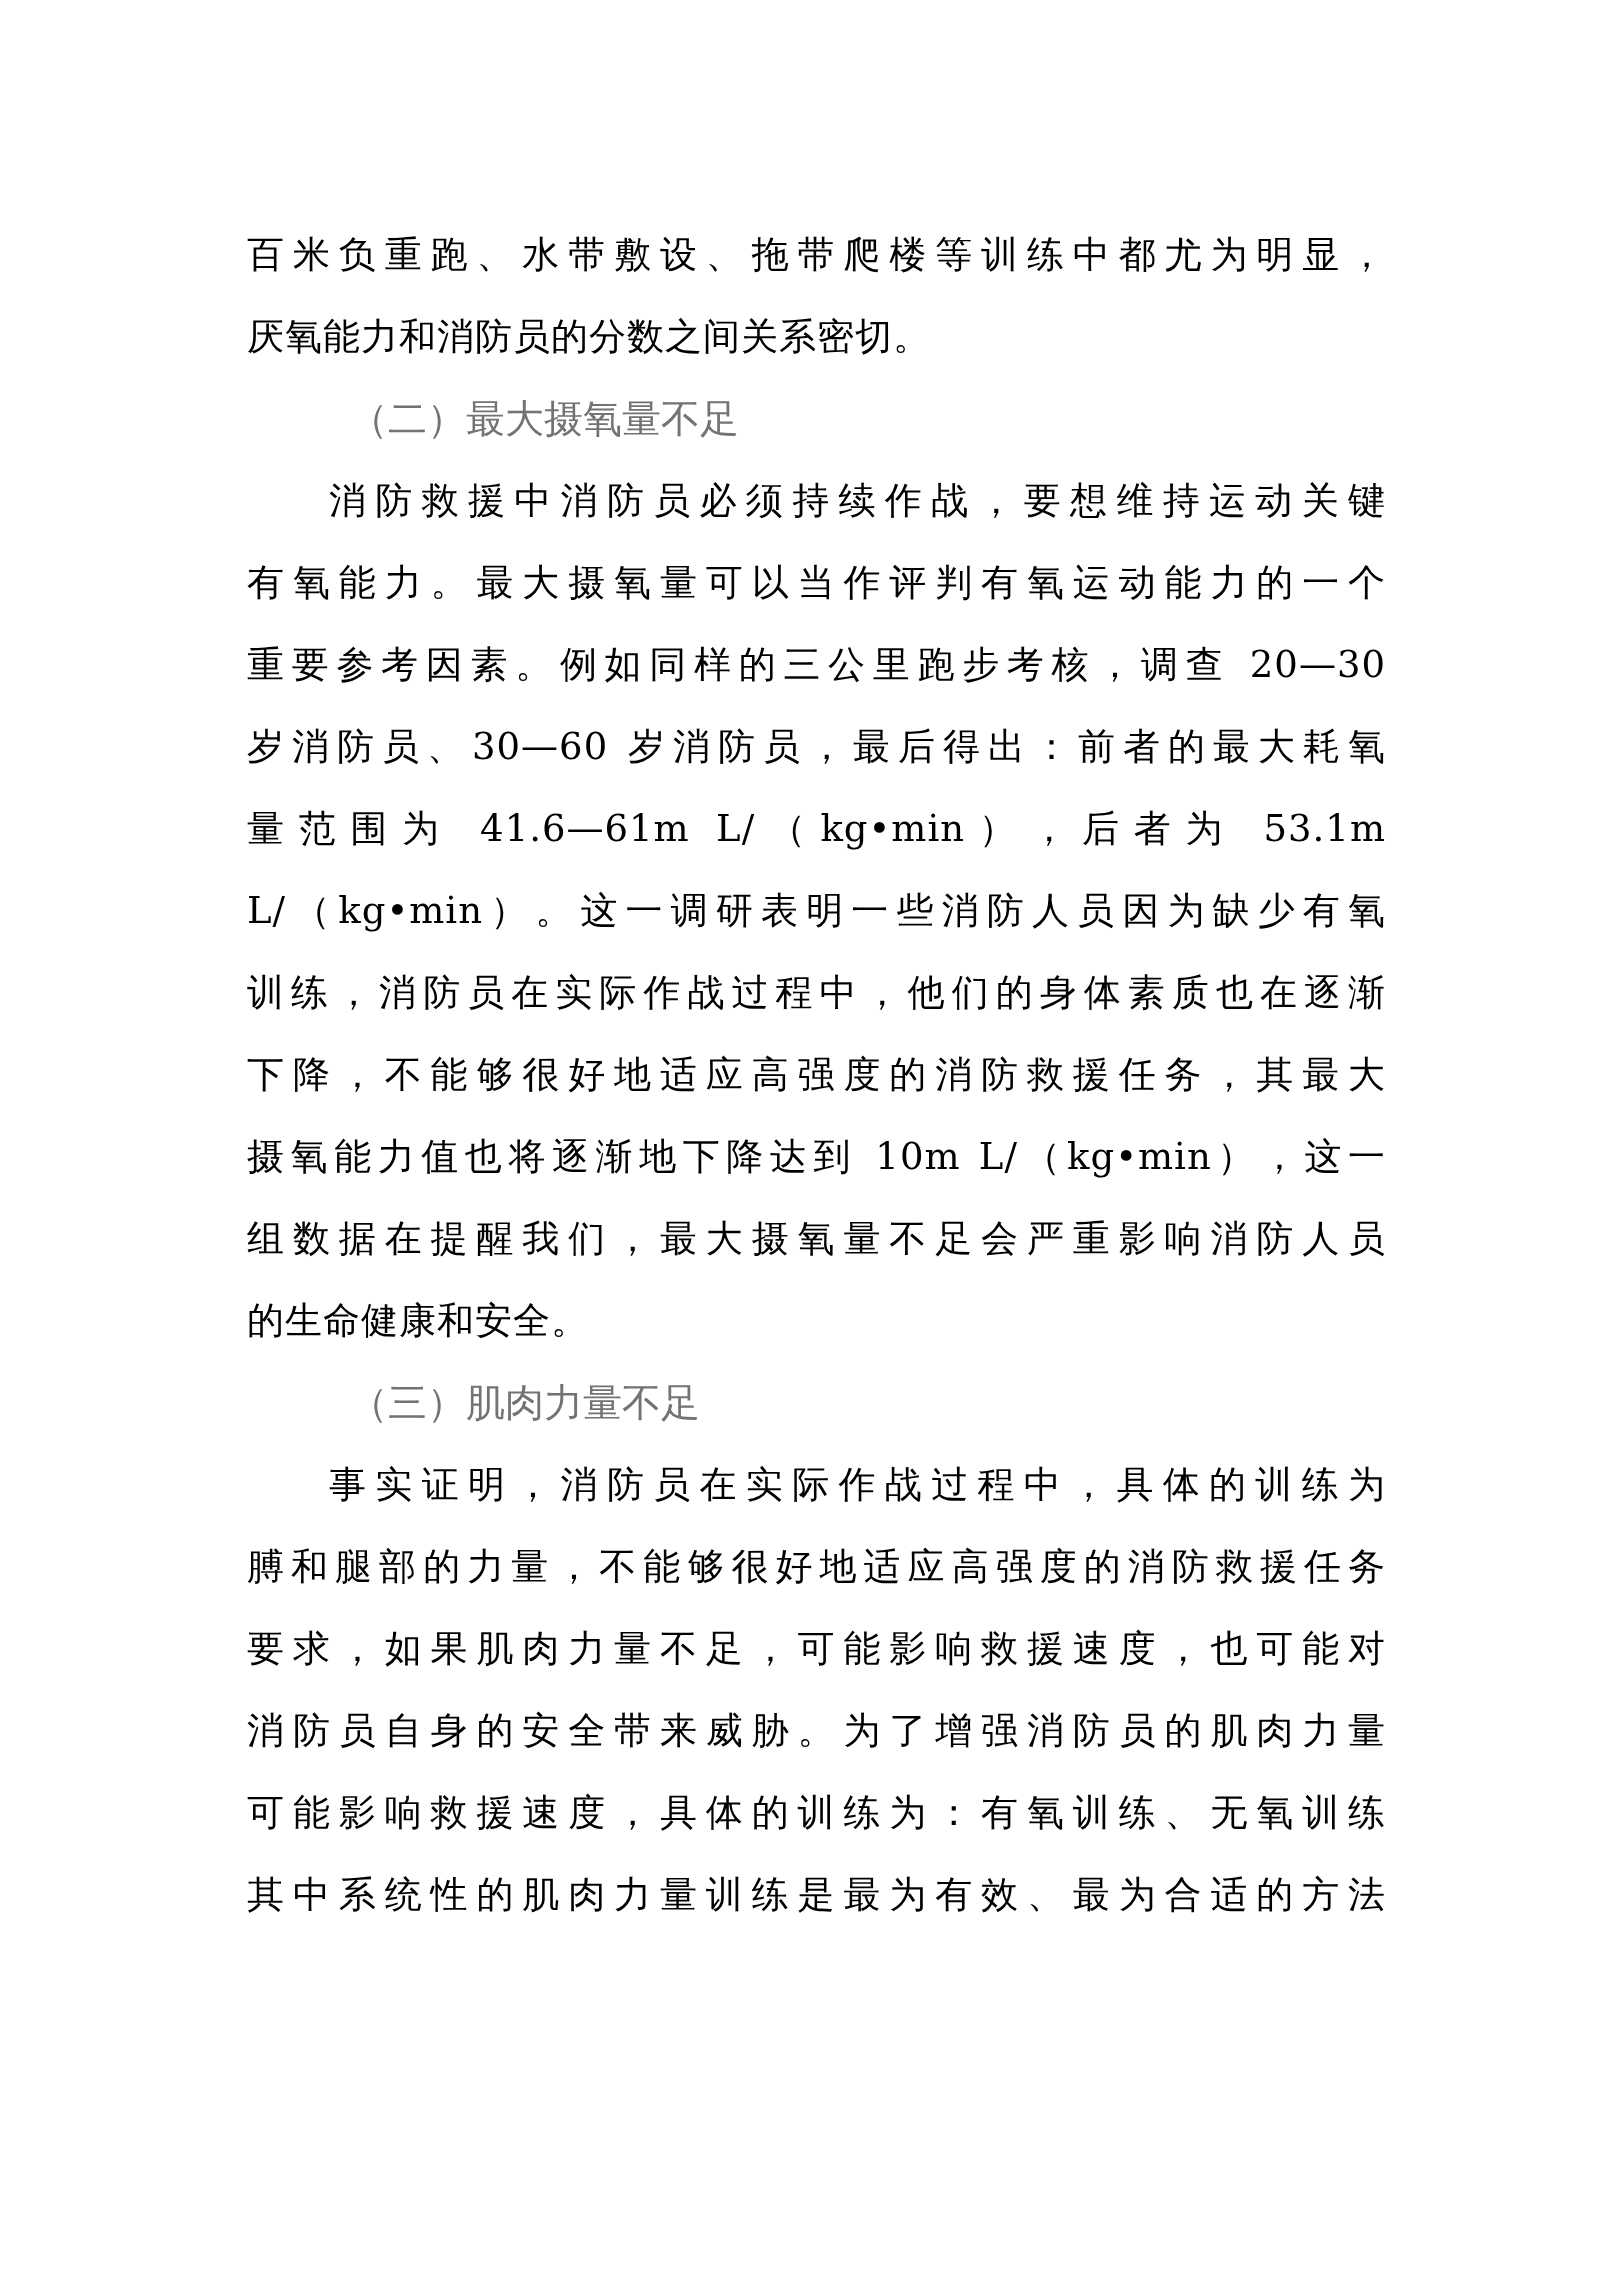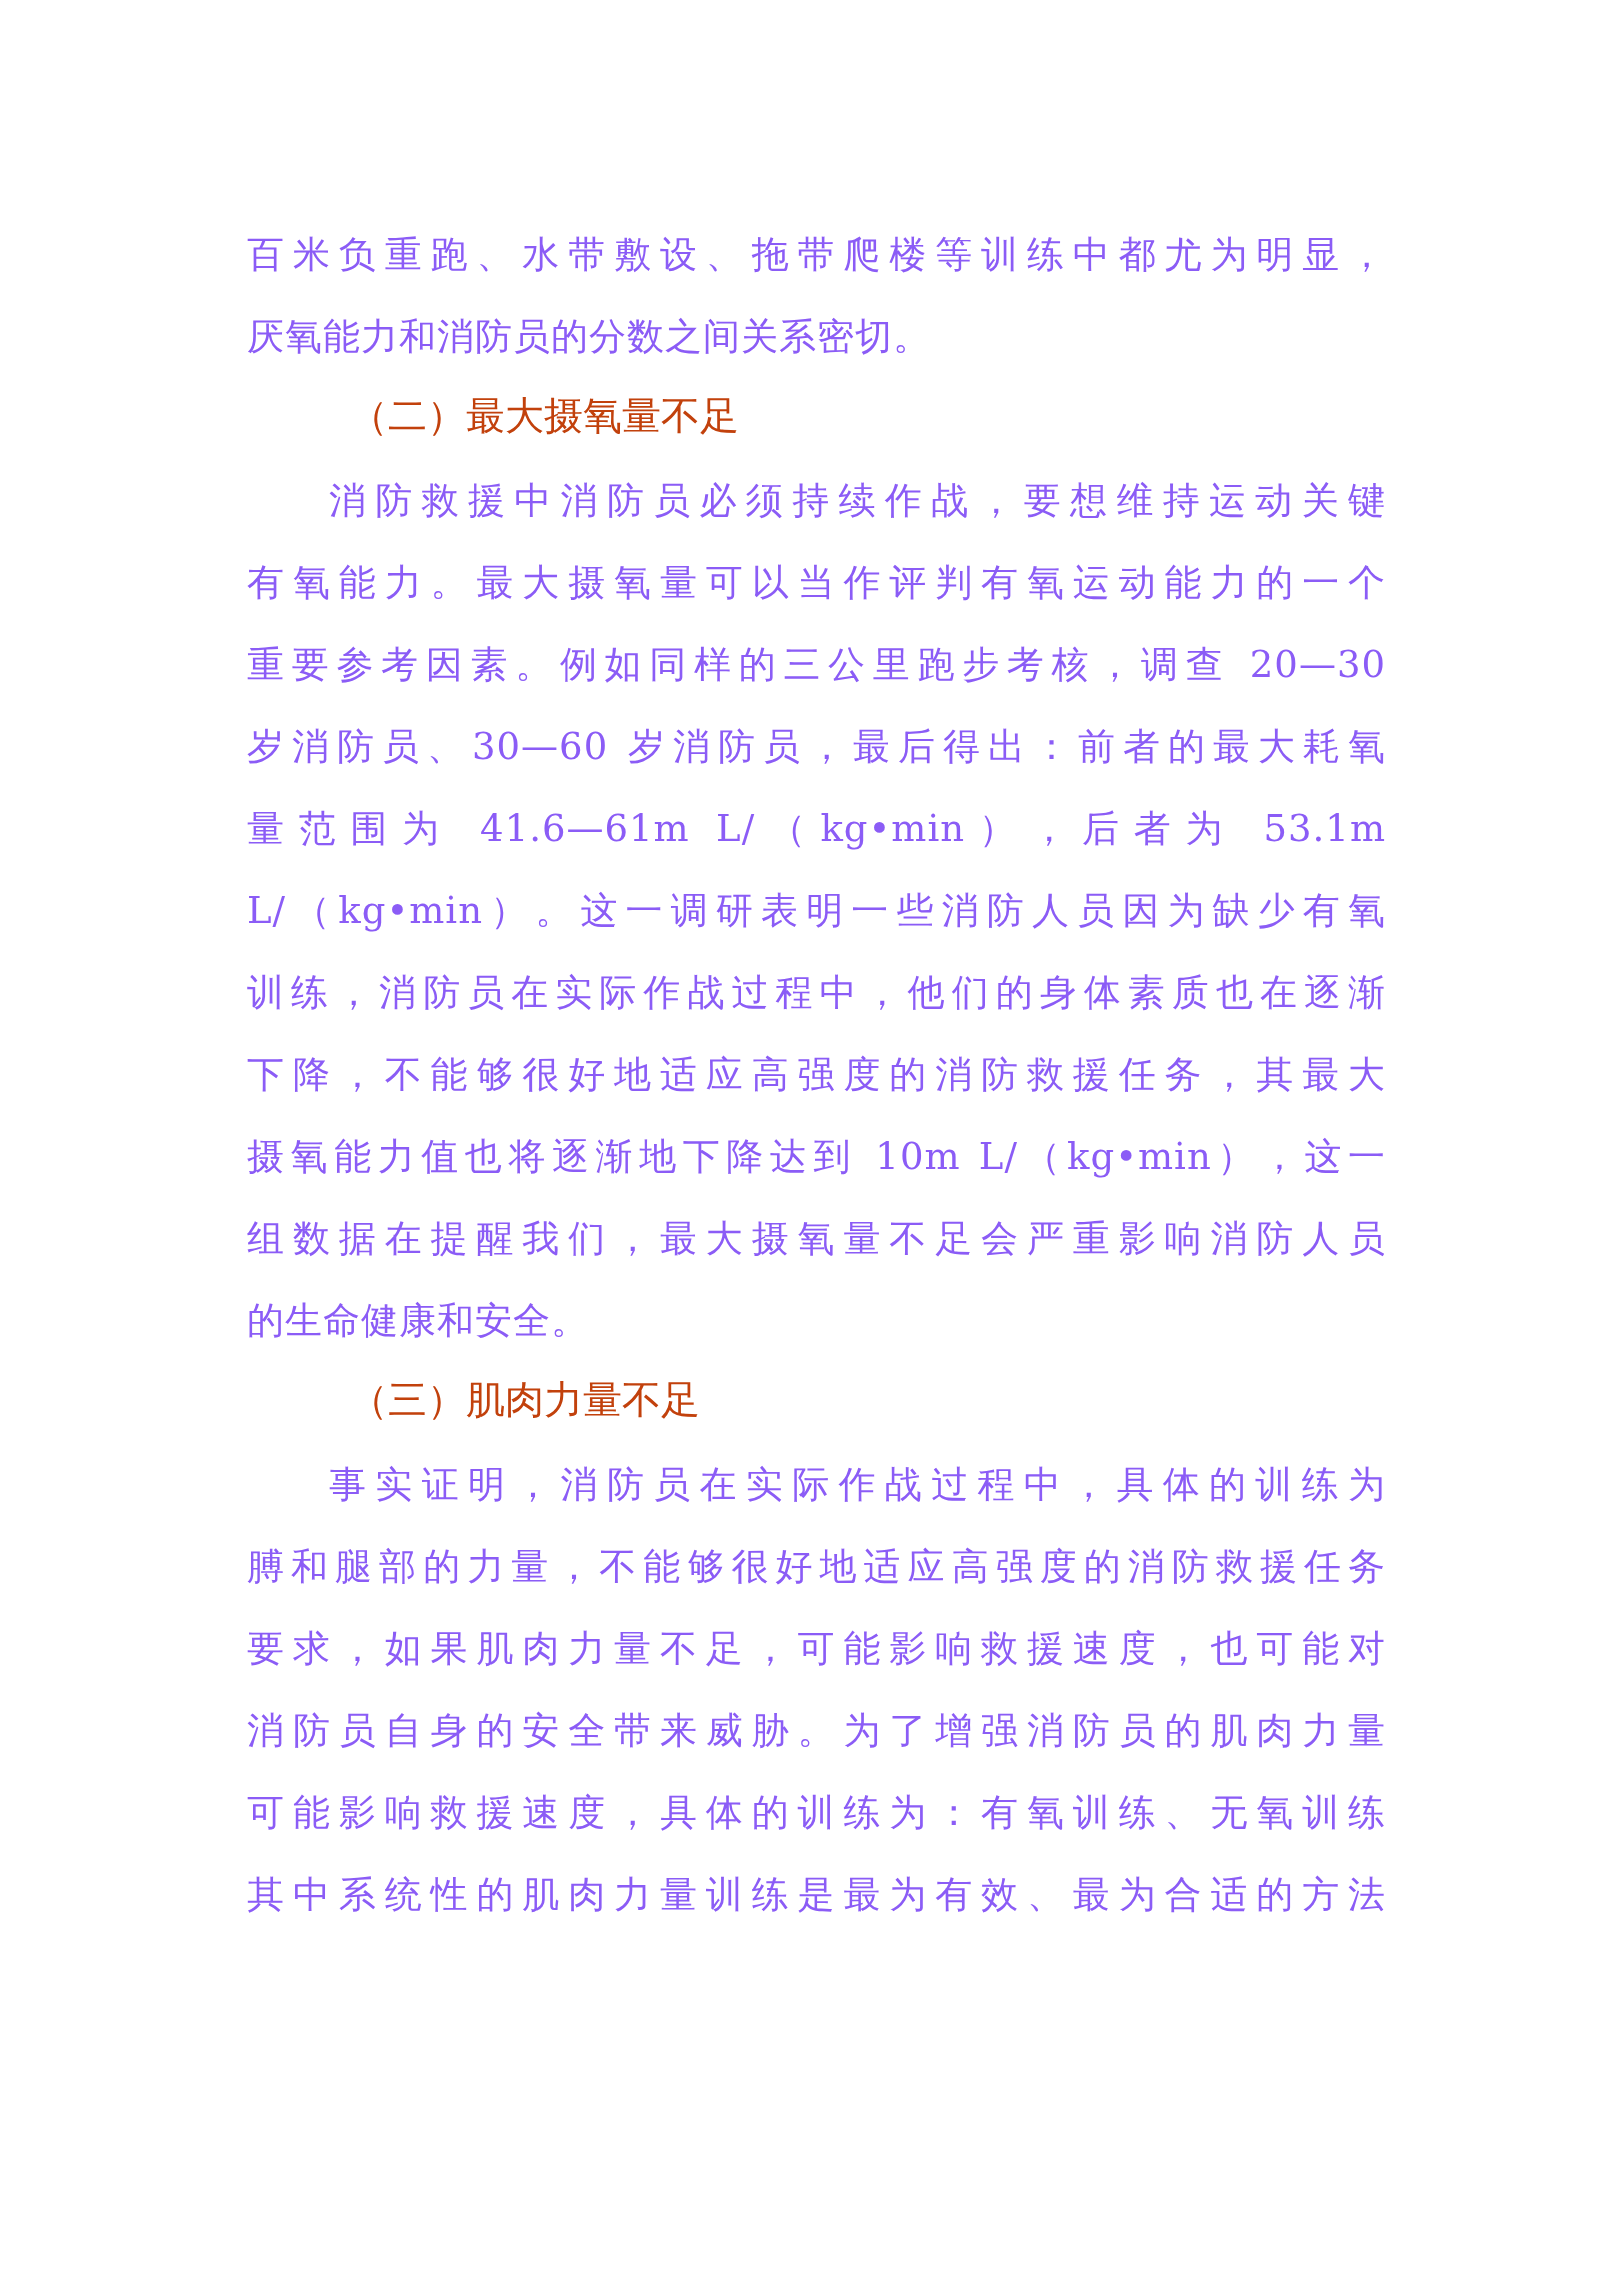--- a/index.html
+++ b/index.html
@@ -1,30 +1,30 @@
 <!DOCTYPE html>
 <html><head>
   <meta charset="utf-8">
   <style>
     html, body { margin: 0; padding: 0; background: #ffffff; }
     body { width: 1621px; height: 2293px; position: relative; overflow: hidden; }
     .page { position: absolute; left: 247px; top: 214px; width: 1139px; }
     .line {
       height: 82px; line-height: 82px;
       font-family: "DejaVu Serif", "Liberation Serif", serif;
-      font-size: 37px; color: #8b5cf6;
+      font-size: 37px; color: #000000;
       white-space: nowrap; text-align: justify; text-align-last: justify;
       letter-spacing: 1px;
     }
     .line.last { text-align-last: left; }
     .line.indent { padding-left: 82px; }
     .heading {
       height: 82px; line-height: 82px;
-      font-family: Liberation Mono, monospace;
-      font-size: 39px; color: #c2410c; font-weight: normal;
+      font-family: Liberation Serif, serif;
+      font-size: 39px; color: #737373; font-weight: normal;
       padding-left: 102px; margin: 0;
     }
   </style>
 </head>
 <body>
 
 <div class="page">
 
   <div>
     <div class="line">百米负重跑、水带敷设、拖带爬楼等训练中都尤为明显，</div>

